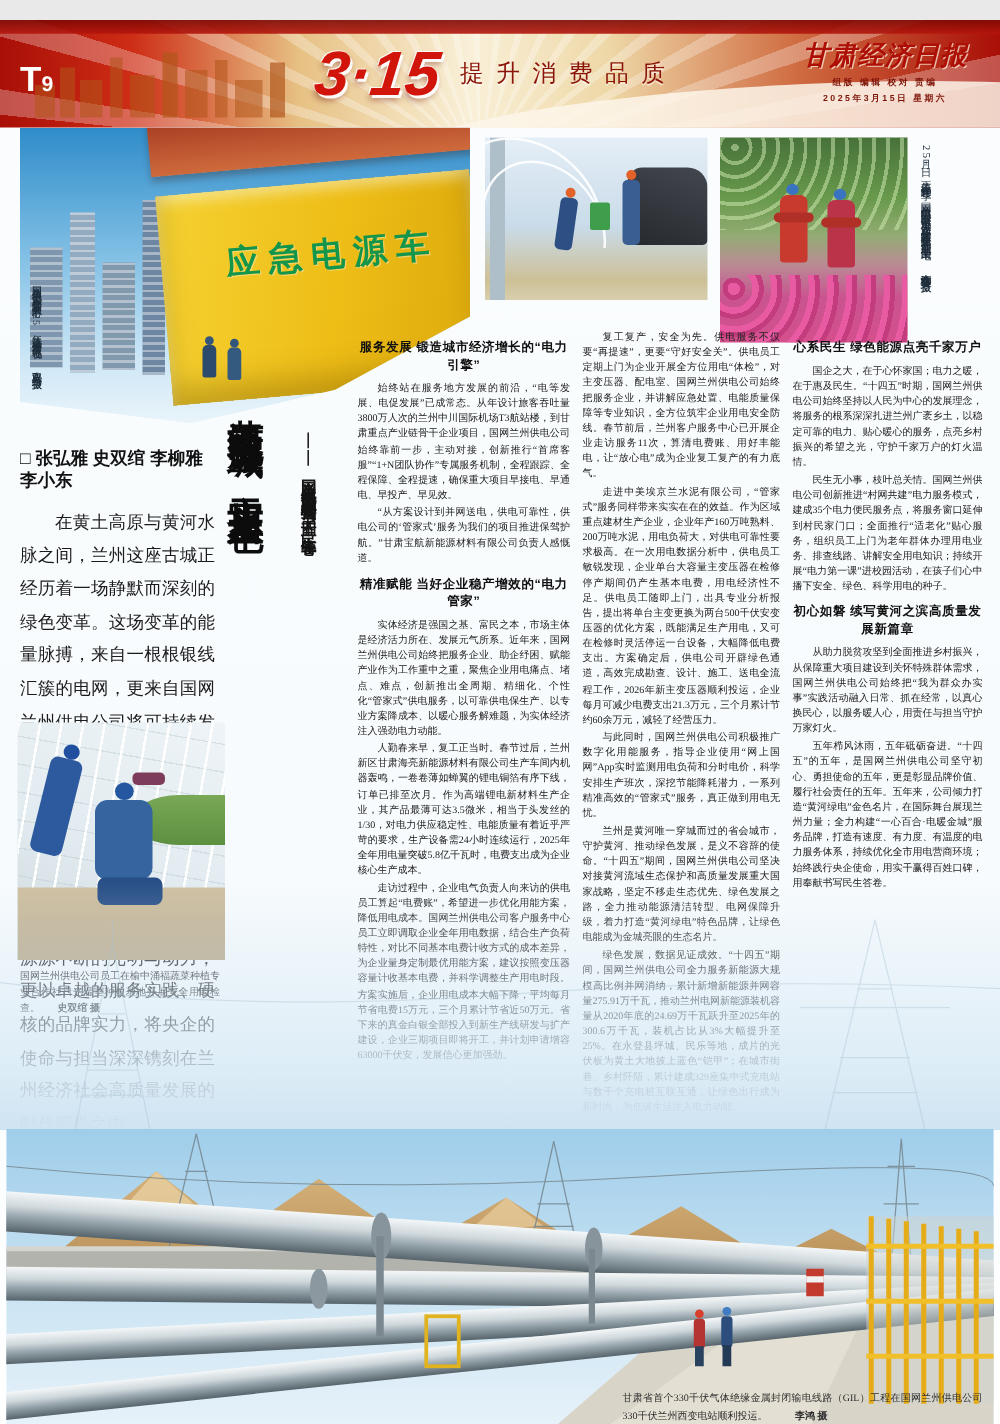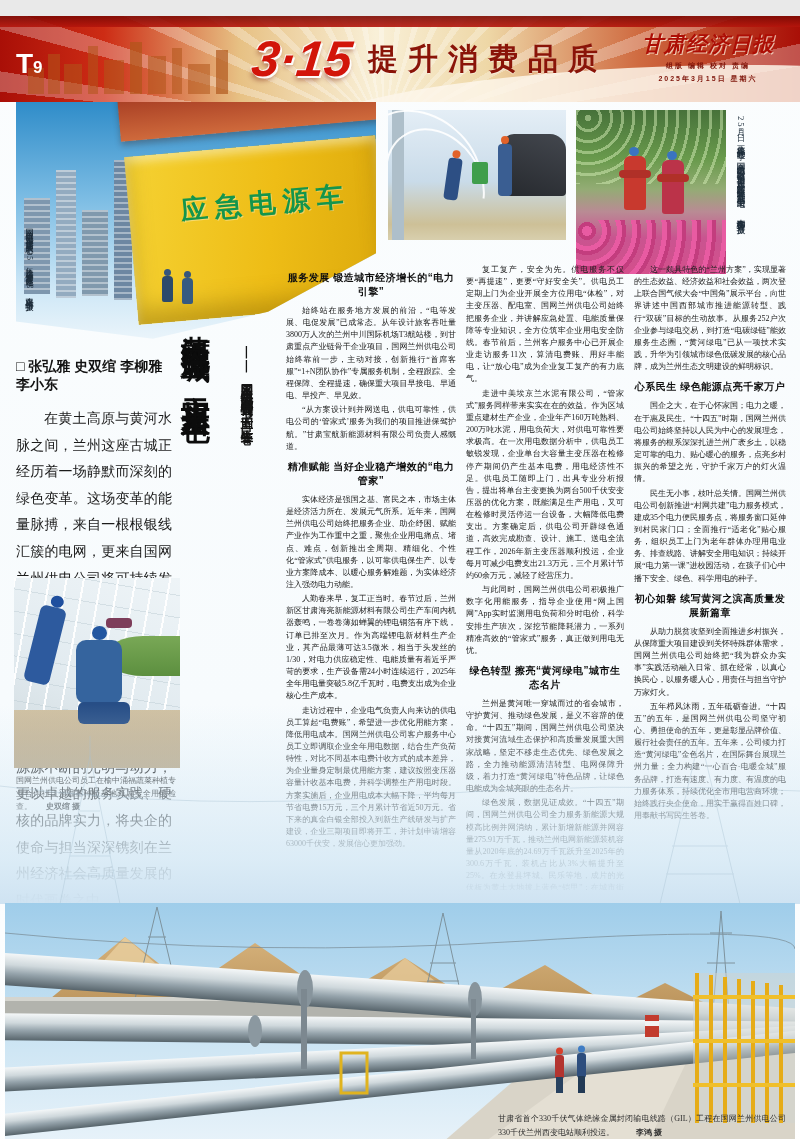--- a/index.html
+++ b/index.html
@@ -23,21 +23,21 @@
   .skyline i:nth-child(7){left:120px;width:18px;height:38px;}
   .skyline i:nth-child(8){left:144px;width:10px;height:46px;}
   .skyline i:nth-child(9){left:160px;width:22px;height:30px;}
   .skyline i:nth-child(10){left:188px;width:12px;height:44px;background:rgba(176,86,26,.68);}
   .pageno{position:absolute;left:16px;top:34px;color:#fff;font-family:"Liberation Sans",sans-serif;font-weight:700;line-height:1;}
   .pageno .pl{font-size:28px;}
   .pageno .pd{font-size:17px;}
   .slogan{position:absolute;left:252px;top:14px;display:flex;align-items:center;gap:16px;}
   .slogan-num{font-family:"Liberation Sans",sans-serif;font-style:italic;font-weight:900;font-size:50px;color:#d2150a;transform:skewX(-6deg);
     text-shadow:2px 2px 0 rgba(255,255,255,.95),-1px -1px 0 rgba(255,255,255,.8),0 4px 5px rgba(110,16,8,.45);}
-  .slogan-text{font-family:"Liberation Sans",sans-serif;font-weight:700;font-size:30px;letter-spacing:10px;color:#8a1408;text-shadow:0 1px 0 rgba(255,255,255,.5);}
+  .slogan-text{font-family:"Liberation Sans",sans-serif;font-weight:400;font-size:19px;letter-spacing:10px;color:#8a1408;text-shadow:0 1px 0 rgba(255,255,255,.5);}
   .masthead{position:absolute;right:22px;top:14px;width:140px;text-align:center;}
   .masthead-title{font-style:italic;font-weight:700;font-size:21px;color:#ad0e05;letter-spacing:1px;text-shadow:1px 1px 0 rgba(255,248,230,.7);}
   .masthead-sub{font-family:"Liberation Sans",sans-serif;font-weight:700;font-size:7px;color:#7d1207;margin-top:3px;letter-spacing:2px;}
 
   
   .pcap{font-size:8px;line-height:1.65;color:#222;text-align:justify;}
   .pcap .credit{font-weight:700;margin-left:14px;white-space:nowrap;}
   .vcap{writing-mode:vertical-rl;font-size:8px;line-height:1.7;color:#1d2c3a;letter-spacing:1px;}
   .vcap .credit{font-weight:700;margin-top:8px;}
 
@@ -226,26 +226,24 @@
       <p class="">“从方案设计到并网送电，供电可靠性，供电公司的‘管家式’服务为我们的项目推进保驾护航。”甘肃宝航新能源材料有限公司负责人感慨道。</p>
       <div class="sec-h">精准赋能 当好企业稳产增效的“电力管家”</div>
       <p class="">实体经济是强国之基、富民之本，市场主体是经济活力所在、发展元气所系。近年来，国网兰州供电公司始终把服务企业、助企纾困、赋能产业作为工作重中之重，聚焦企业用电痛点、堵点、难点，创新推出全周期、精细化、个性化“管家式”供电服务，以可靠供电保生产、以专业方案降成本、以暖心服务解难题，为实体经济注入强劲电力动能。</p>
       <p class="">人勤春来早，复工正当时。春节过后，兰州新区甘肃海亮新能源材料有限公司生产车间内机器轰鸣，一卷卷薄如蝉翼的锂电铜箔有序下线，订单已排至次月。作为高端锂电新材料生产企业，其产品最薄可达3.5微米，相当于头发丝的1/30，对电力供应稳定性、电能质量有着近乎严苛的要求，生产设备需24小时连续运行，2025年全年用电量突破5.8亿千瓦时，电费支出成为企业核心生产成本。</p>
       <p class="">走访过程中，企业电气负责人向来访的供电员工算起“电费账”，希望进一步优化用能方案，降低用电成本。国网兰州供电公司客户服务中心员工立即调取企业全年用电数据，结合生产负荷特性，对比不同基本电费计收方式的成本差异，为企业量身定制最优用能方案，建议按照变压器容量计收基本电费，并科学调整生产用电时段。方案实施后，企业用电成本大幅下降，平均每月节省电费15万元，三个月累计节省近50万元。省下来的真金白银全部投入到新生产线研发与扩产建设，企业三期项目即将开工，并计划申请增容63000千伏安，发展信心更加强劲。</p>
     </div>
   <div class="col col3">
       <p class="">复工复产，安全为先。供电服务不仅要“再提速”，更要“守好安全关”。供电员工定期上门为企业开展全方位用电“体检”，对主变压器、配电室、国网兰州供电公司始终把服务企业，并讲解应急处置、电能质量保障等专业知识，全方位筑牢企业用电安全防线。春节前后，兰州客户服务中心已开展企业走访服务11次，算清电费账、用好丰能电，让“放心电”成为企业复工复产的有力底气。</p>
       <p class="">走进中美埃京兰水泥有限公司，“管家式”服务同样带来实实在在的效益。作为区域重点建材生产企业，企业年产160万吨熟料、200万吨水泥，用电负荷大，对供电可靠性要求极高。在一次用电数据分析中，供电员工敏锐发现，企业单台大容量主变压器在检修停产期间仍产生基本电费，用电经济性不足。供电员工随即上门，出具专业分析报告，提出将单台主变更换为两台500千伏安变压器的优化方案，既能满足生产用电，又可在检修时灵活停运一台设备，大幅降低电费支出。方案确定后，供电公司开辟绿色通道，高效完成勘查、设计、施工、送电全流程工作，2026年新主变压器顺利投运，企业每月可减少电费支出21.3万元，三个月累计节约60余万元，减轻了经营压力。</p>
       <p class="">与此同时，国网兰州供电公司积极推广数字化用能服务，指导企业使用“网上国网”App实时监测用电负荷和分时电价，科学安排生产班次，深挖节能降耗潜力，一系列精准高效的“管家式”服务，真正做到用电无忧。</p>
-      <div class="sec-h">绿色转型 擦亮“黄河绿电”城市生态名片</div>
       <p class="">兰州是黄河唯一穿城而过的省会城市，守护黄河、推动绿色发展，是义不容辞的使命。“十四五”期间，国网兰州供电公司坚决对接黄河流域生态保护和高质量发展重大国家战略，坚定不移走生态优先、绿色发展之路，全力推动能源清洁转型、电网保障升级，着力打造“黄河绿电”特色品牌，让绿色电能成为金城亮眼的生态名片。</p>
       <p class="">绿色发展，数据见证成效。“十四五”期间，国网兰州供电公司全力服务新能源大规模高比例并网消纳，累计新增新能源并网容量275.91万千瓦，推动兰州电网新能源装机容量从2020年底的24.69万千瓦跃升至2025年的300.6万千瓦，装机占比从3%大幅提升至25%。在永登县坪城、民乐等地，成片的光伏板为黄土大地披上蓝色“铠甲”；在城市街巷、乡村阡陌，累计建成329座集中式充电站与数千个充电桩互联互通，让绿色出行成为新时尚，为低碳生活注入电力动能。</p>
     </div>
   <div class="col col4">
-      <p class="">这一颇具特色的“兰州方案”，实现显著的生态效益、经济效益和社会效益，两次登上联合国气候大会“中国角”展示平台，向世界讲述中国西部城市推进能源转型、践行“双碳”目标的生动故事。从服务252户次企业参与绿电交易，到打造“电碳绿链”能效服务生态圈，“黄河绿电”已从一项技术实践，升华为引领城市绿色低碳发展的核心品牌，成为兰州生态文明建设的鲜明标识。</p>
       <div class="sec-h">心系民生 绿色能源点亮千家万户</div>
       <p class="">国企之大，在于心怀家国；电力之暖，在于惠及民生。“十四五”时期，国网兰州供电公司始终坚持以人民为中心的发展理念，将服务的根系深深扎进兰州广袤乡土，以稳定可靠的电力、贴心暖心的服务，点亮乡村振兴的希望之光，守护千家万户的灯火温情。</p>
       <p class="">民生无小事，枝叶总关情。国网兰州供电公司创新推进“村网共建”电力服务模式，建成35个电力便民服务点，将服务窗口延伸到村民家门口；全面推行“适老化”贴心服务，组织员工上门为老年群体办理用电业务、排查线路、讲解安全用电知识；持续开展“电力第一课”进校园活动，在孩子们心中播下安全、绿色、科学用电的种子。</p>
       <div class="sec-h">初心如磐 续写黄河之滨高质量发展新篇章</div>
       <p class="">从助力脱贫攻坚到全面推进乡村振兴，从保障重大项目建设到关怀特殊群体需求，国网兰州供电公司始终把“我为群众办实事”实践活动融入日常、抓在经常，以真心换民心，以服务暖人心，用责任与担当守护万家灯火。</p>
       <p class="">五年栉风沐雨，五年砥砺奋进。“十四五”的五年，是国网兰州供电公司坚守初心、勇担使命的五年，更是彰显品牌价值、履行社会责任的五年。五年来，公司倾力打造“黄河绿电”金色名片，在国际舞台展现兰州力量；全力构建“一心百合·电暖金城”服务品牌，打造有速度、有力度、有温度的电力服务体系，持续优化全市用电营商环境；始终践行央企使命，用实干赢得百姓口碑，用奉献书写民生答卷。</p>
     </div>
 
   <div class="abs lower-wash"></div>
   <svg class="abs bg-towers" viewBox="0 0 800 188" xmlns="http://www.w3.org/2000/svg">

